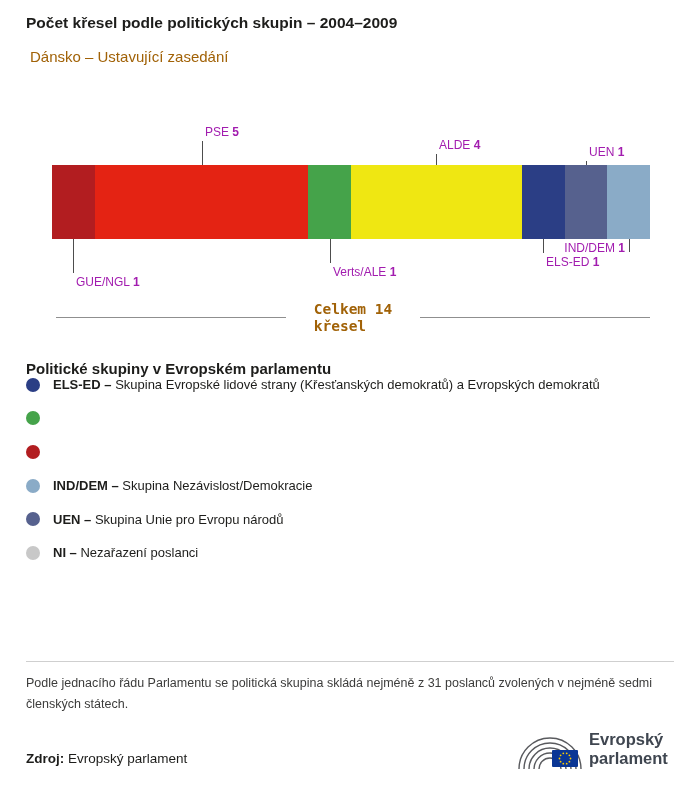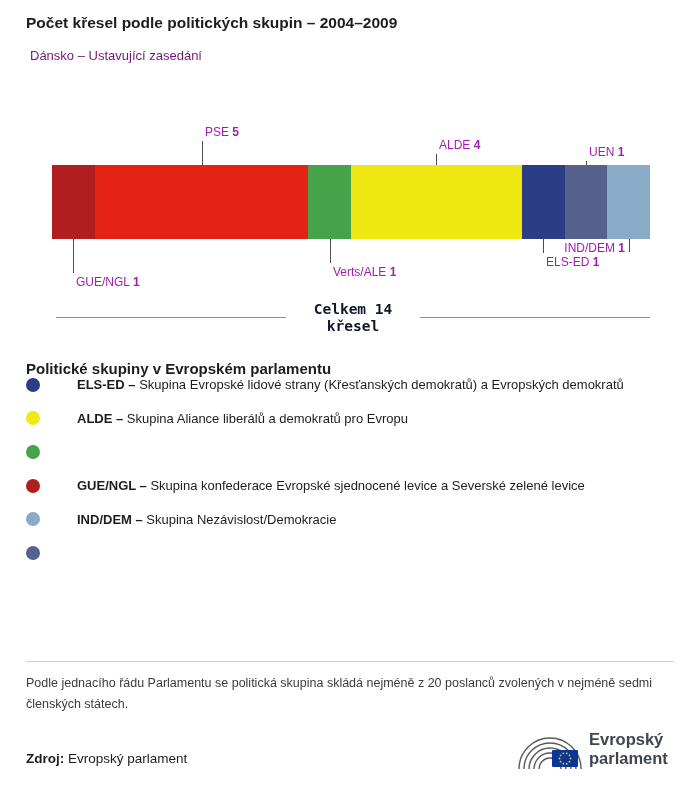--- a/index.html
+++ b/index.html
@@ -1,39 +1,39 @@
 <!DOCTYPE html>
 <html><head>
 <meta charset="utf-8">
 <style>
   html,body{margin:0;padding:0;background:#fff;}
   .page{
     position:relative;width:700px;height:786px;background:#ffffff;
     font-family:"Liberation Sans", sans-serif;color:#1d1d1b;overflow:hidden;
   }
   .title{position:absolute;left:26px;top:14px;font-size:15.5px;font-weight:700;}
-  .subtitle{position:absolute;left:30px;top:48px;font-size:13px;font-weight:400;color:#701a75;}
+  .subtitle{position:absolute;left:30px;top:48px;font-size:15px;font-weight:400;color:#a16207;}
 
   .chart-area{position:absolute;left:52px;top:120px;width:598px;height:172px;}
   .stacked-bar{position:absolute;left:0;top:45px;width:598px;height:74px;display:flex;}
   .bar-seg{height:100%;}
   .callout-line{position:absolute;width:1px;background:#4d4d4d;}
   .callout-label{position:absolute;font-size:12px;white-space:nowrap;color:#a21caf;}
   .callout-label b{font-weight:700;}
 
   .total-row{position:absolute;left:56px;right:50px;top:301px;display:flex;align-items:center;}
   .total-rule{flex:1;height:1px;background:#8f8f8f;}
   .total-text{
     font-family:"DejaVu Sans Mono", monospace;font-weight:700;font-size:14.5px;
-    line-height:1.15;text-align:center;color:#0f172a;padding:0 28px;
+    line-height:1.15;text-align:left;color:#a16207;padding:0 28px;
   }
 
   .legend-title{position:absolute;left:26px;top:360px;font-size:15px;font-weight:700;}
   .legend-list{position:absolute;left:26px;top:368px;width:652px;}
-  .legend-item{display:flex;align-items:center;height:33.6px;gap:24px;}
+  .legend-item{display:flex;align-items:center;height:33.6px;}
   .legend-dot{width:14px;height:14px;border-radius:50%;margin-right:13px;flex:none;}
   .legend-text{font-size:13px;color:#1d1d1b;}
   .legend-text b{font-weight:700;}
 
   .divider{position:absolute;left:26px;right:26px;top:661px;height:1px;background:#cfcfcf;}
   .footnote{position:absolute;left:26px;top:673px;width:638px;font-size:12.5px;line-height:1.7;color:#3c3c3b;}
 
   .source{position:absolute;left:26px;top:751px;font-size:13.5px;}
   .source b{font-weight:700;margin-top:28px;}
 
@@ -82,41 +82,41 @@
     <div class="total-rule"></div>
   </div>
 
   <div class="legend-title">Politické skupiny v Evropském parlamentu</div>
   <div class="legend-list">
       <div class="legend-item">
         <span class="legend-dot" style="background: rgb(43, 62, 133);"></span>
         <span class="legend-text"><b>ELS-ED – </b>Skupina Evropské lidové strany (Křesťanských demokratů) a Evropských demokratů</span>
       </div>
       <div class="legend-item">
-        <span class="legend-dot" style="background: rgb(242, 232, 24);"></span>
-        <span class="legend-text"><b>ALDE – </b>Skupina Aliance liberálů a demokratů pro Evropu</span>
-      </div>
-      <div class="legend-item">
         <span class="legend-dot" style="background: rgb(69, 163, 74);"></span>
       </div>
       <div class="legend-item">
         <span class="legend-dot" style="background: rgb(178, 29, 32);"></span>
-        <span class="legend-text"><b>GUE/NGL – </b>Skupina konfederace Evropské sjednocené levice a Severské zelené levice</span>
       </div>
       <div class="legend-item">
         <span class="legend-dot" style="background: rgb(138, 171, 199);"></span>
         <span class="legend-text"><b>IND/DEM – </b>Skupina Nezávislost/Demokracie</span>
       </div>
       <div class="legend-item">
         <span class="legend-dot" style="background: rgb(86, 97, 142);"></span>
+        <span class="legend-text"><b>UEN – </b>Skupina Unie pro Evropu národů</span>
+      </div>
+      <div class="legend-item">
+        <span class="legend-dot" style="background: rgb(200, 200, 200);"></span>
+        <span class="legend-text"><b>NI – </b>Nezařazení poslanci</span>
       </div>
     </div>
 
   <div class="divider"></div>
-  <div class="footnote">Podle jednacího řádu Parlamentu se politická skupina skládá nejméně z 20 poslanců zvolených v nejméně sedmi členských státech.</div>
+  <div class="footnote">Podle jednacího řádu Parlamentu se politická skupina skládá nejméně z 31 poslanců zvolených v nejméně sedmi členských státech.</div>
 
   <div class="source">
     <b>Zdroj:</b>
     <span>Evropský parlament</span>
   </div>
 
   <div class="logo">
     <svg width="172" height="52" viewBox="0 0 172 52">
       <g stroke="#595a5e" stroke-width="1.4" fill="none">
         <path d="M 23 47 A 11 11 0 0 1 45 47"></path>

